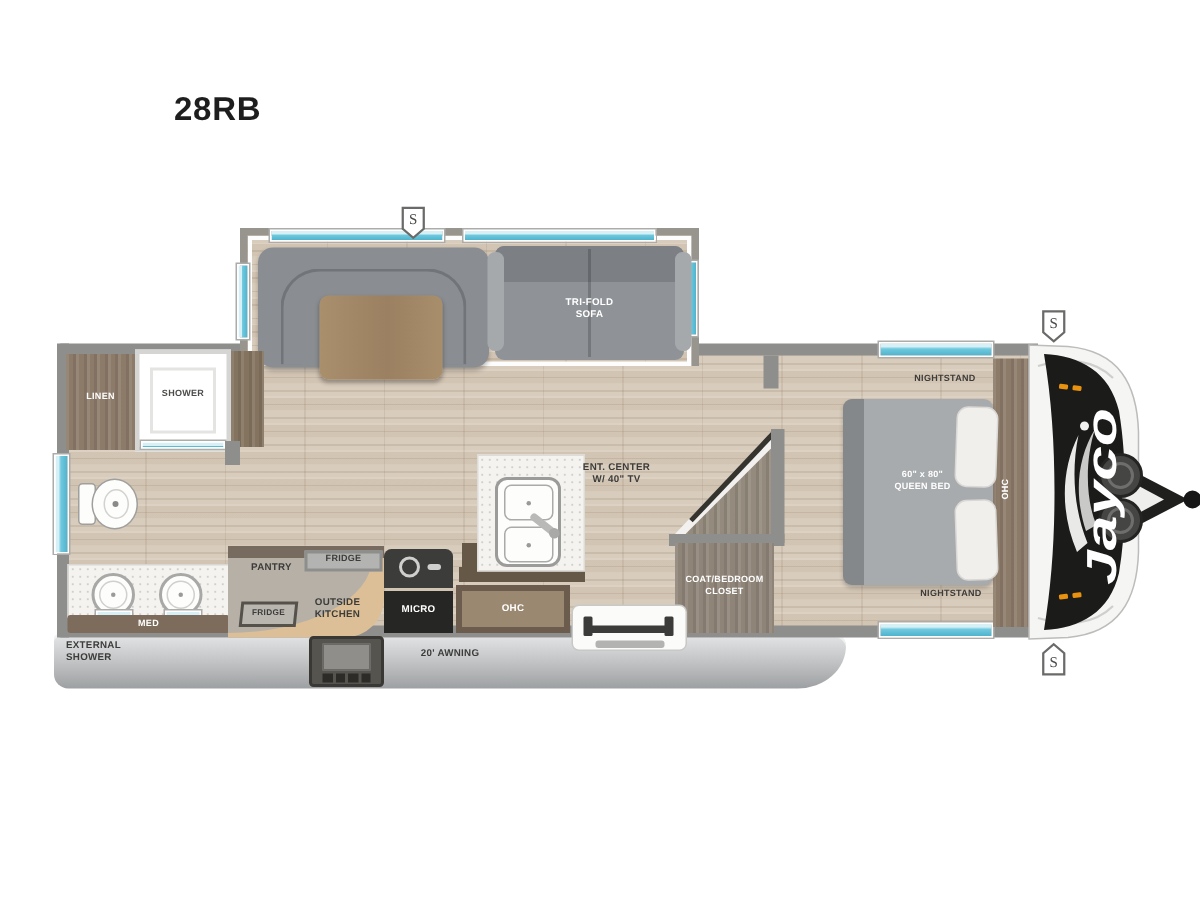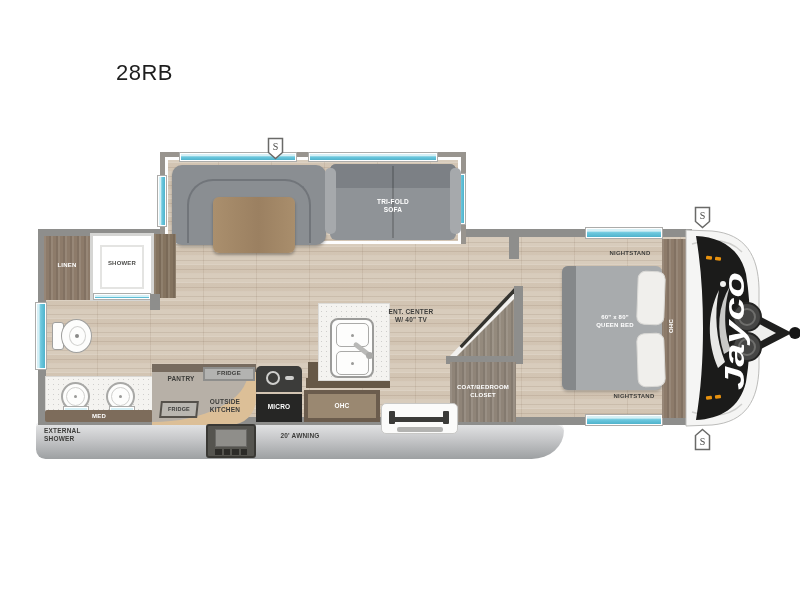--- a/index.html
+++ b/index.html
@@ -24,21 +24,21 @@
   .lbl{font-weight:700;font-size:6.5px;line-height:1.3;color:#3c3c3a;letter-spacing:.2px;
        text-align:center;white-space:pre-line;}
   .w{color:#fff;}
   .title{font-size:22px;color:#1e1e1e;letter-spacing:.5px;}
 </style>
 </head>
 <body>
 
 <div class="plan">
 
-  <div class="abs title" style="left:116px;top:60px;">28RB</div>
+  <div class="abs title" style="left:116px;top:60px;font-weight:bold;">28RB</div>
 
   <div class="abs floorwood" style="left:44px;top:236px;width:646px;height:182px;"></div>
 
   <div class="abs" style="left:36px;top:423px;width:528px;height:36px;
        background:linear-gradient(180deg,#e4e5e6 0,#c6c7c9 45%,#9da0a2 100%);
        border-radius:3px 8px 34px 10px / 3px 8px 30px 10px;box-shadow:inset 0 2px 0 rgba(255,255,255,.55);"></div>
   <div class="abs lbl" style="left:44px;top:427px;text-align:left;">EXTERNAL
 SHOWER</div>
   <div class="abs lbl" style="left:240px;top:432px;width:120px;">20' AWNING</div>
 

